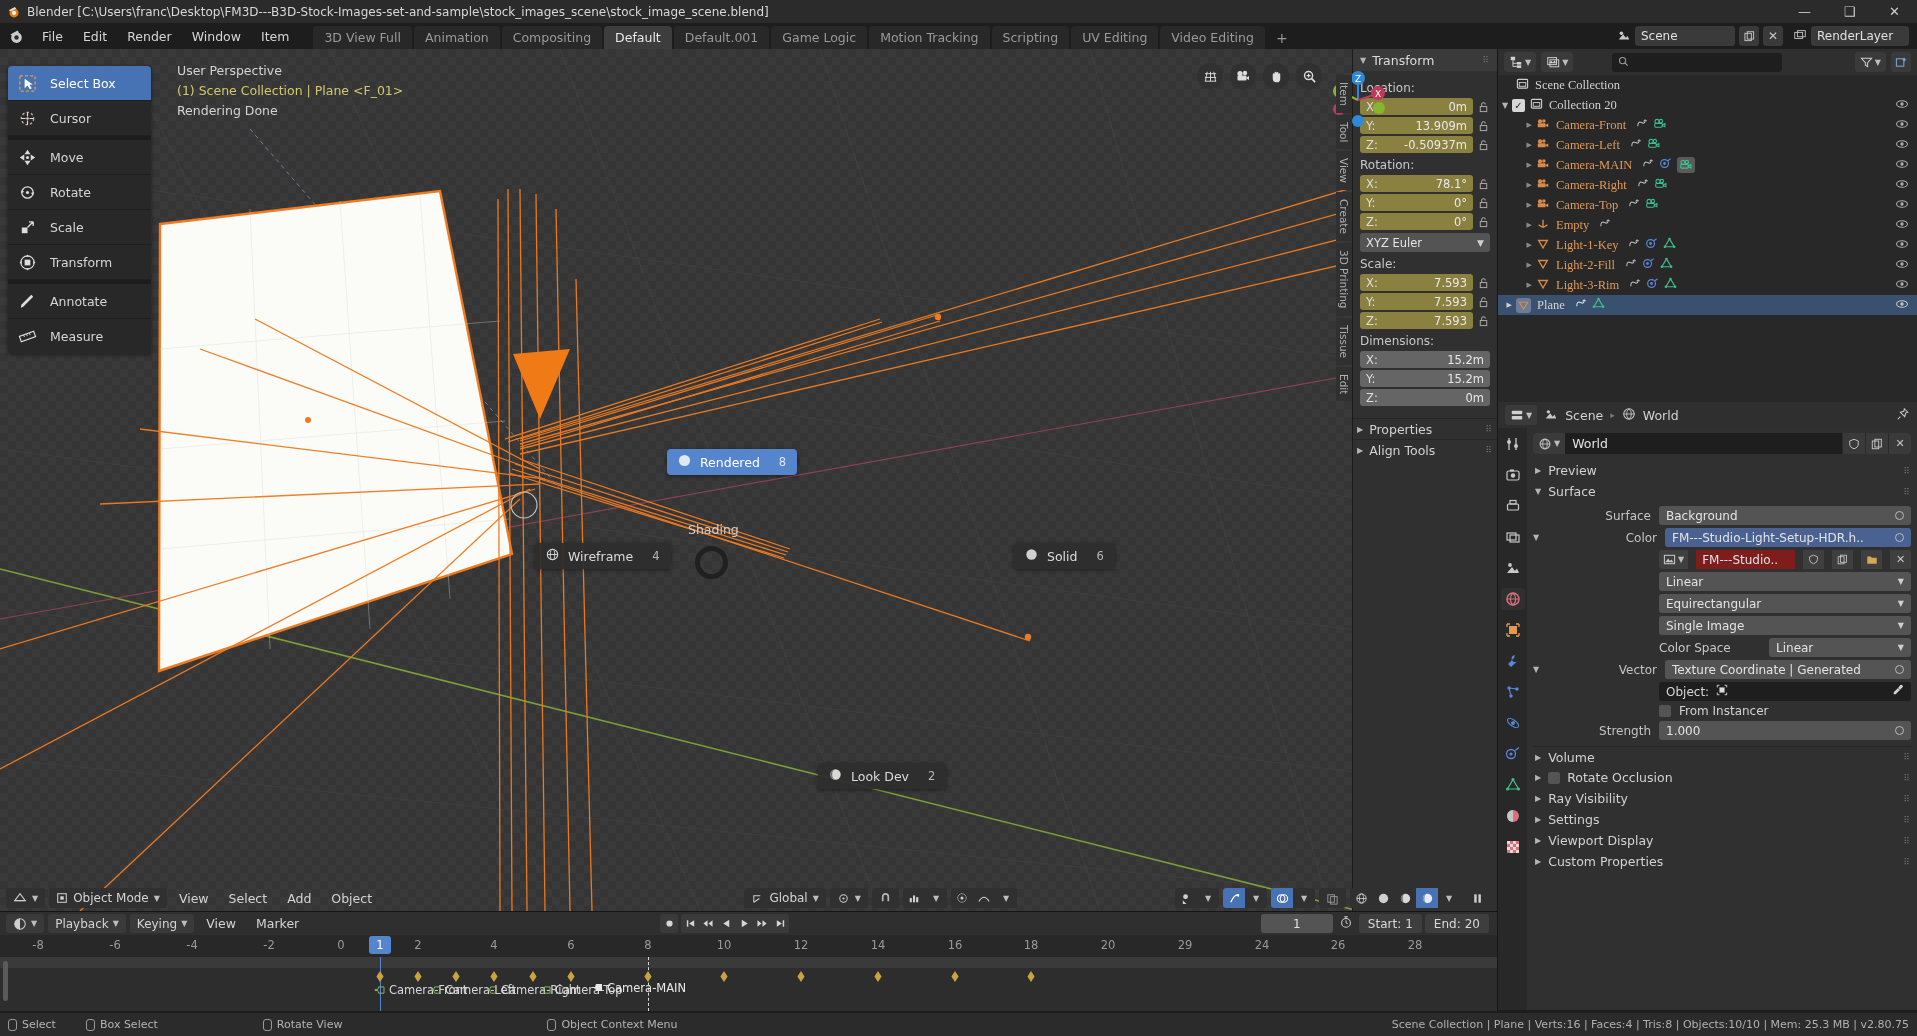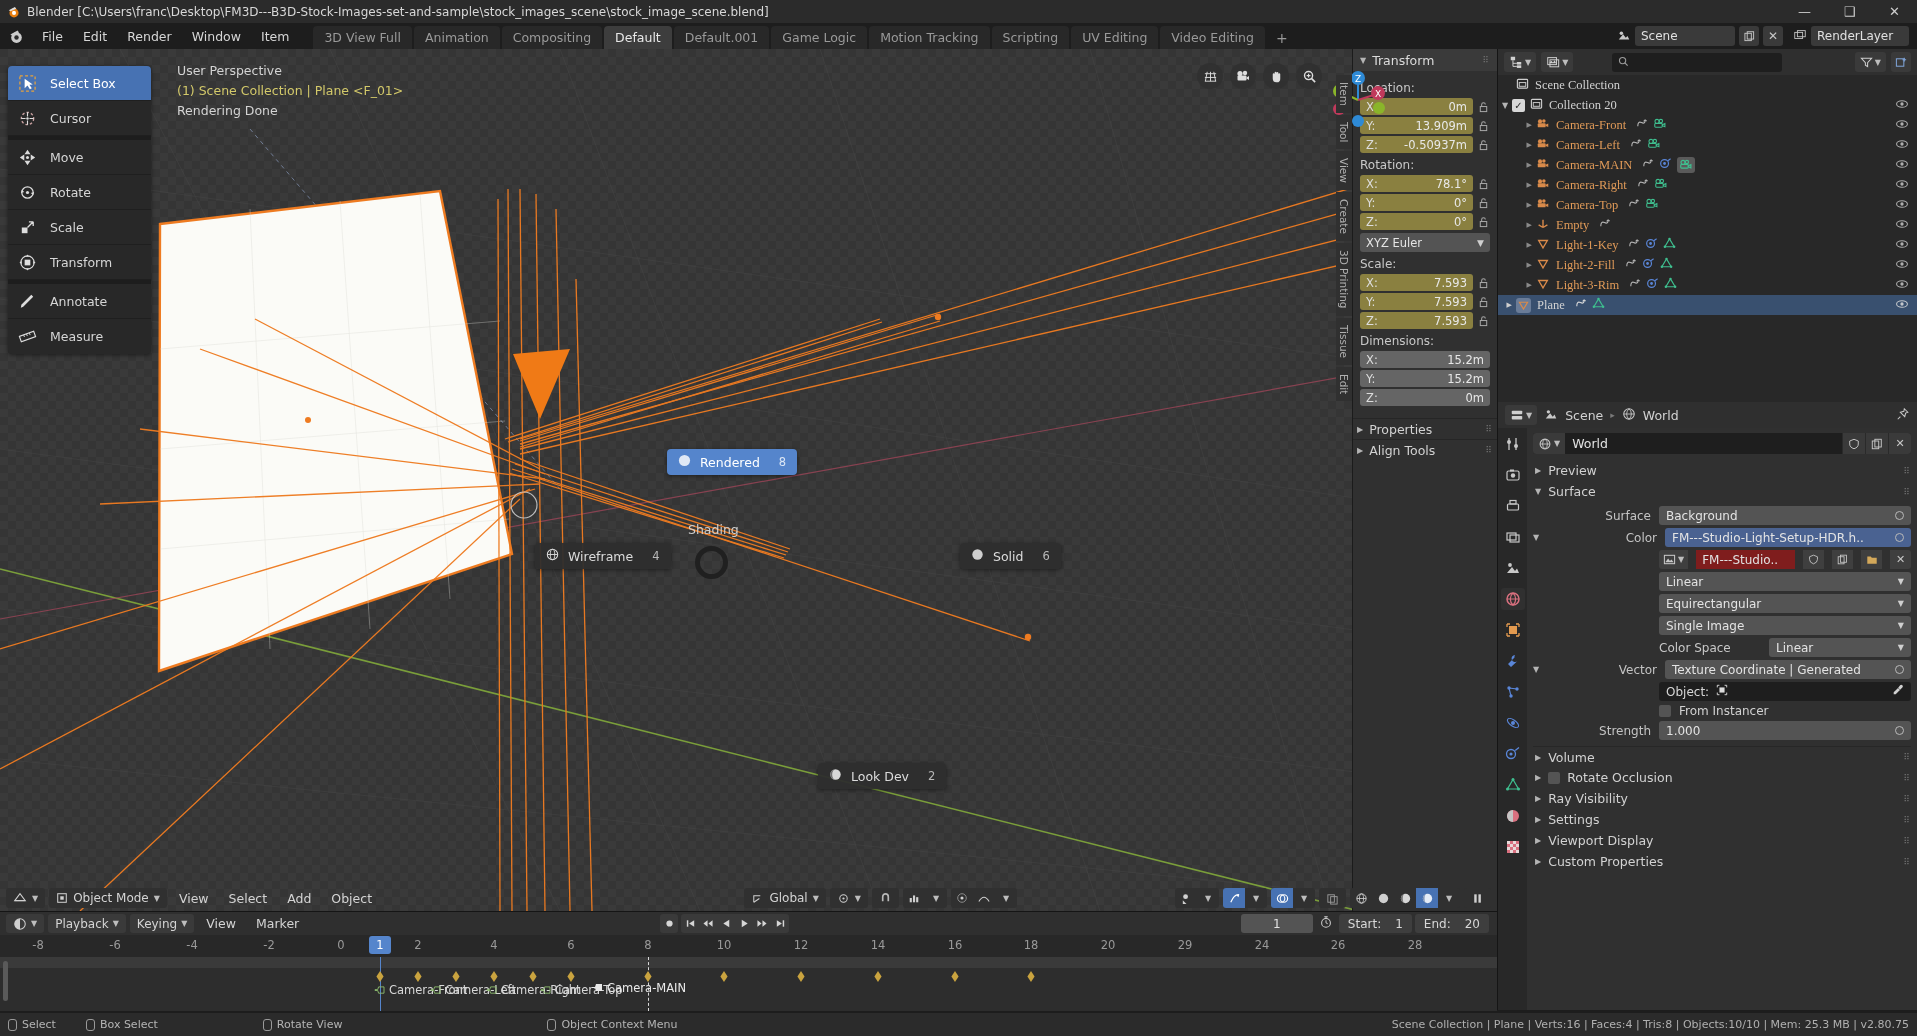--- a/index.html
+++ b/index.html
@@ -167,21 +167,21 @@
   .tl-btn { display:flex; align-items:center; gap:4px; height:19px; padding:0 7px;
      background:#3a3a3a; border-radius:3px; font-size:12px; color:#d4d4d4; }
   .tl-play { position:absolute; left:660px; display:flex; align-items:center; gap:3px; }
   .pb { width:18px; height:19px; background:#3a3a3a; display:flex;
      align-items:center; justify-content:center; }
   .pbgroup { display:flex; border-radius:3px; overflow:hidden; }
   .tl-right { position:absolute; right:8px; display:flex; align-items:center; gap:3px; }
   .frmfield { width:72px; height:19px; background:#545454; border-radius:3px;
      display:flex; align-items:center; justify-content:center; font-size:12px; color:#e3e3e3; }
   .rangefield { height:19px; background:#3e3e3e; border-radius:3px; display:flex;
-     align-items:center; padding:0 9px; gap:14px; font-size:12px; color:#d8d8d8; }
+     align-items:center; padding:0 9px; gap:4px; font-size:12px; color:#d8d8d8; }
   .tl-ruler { height:22px; position:relative; background:#282828; }
   .tick { position:absolute; top:3px; font-size:11.5px; color:#9a9a9a;
      transform:translateX(-50%); }
   .playhead { position:absolute; top:1px; height:18px; min-width:22px;
      background:#5585cc; border-radius:3px; color:#fff; font-size:11.5px;
      display:flex; align-items:center; justify-content:center; transform:translateX(-50%); }
   .tl-body { position:relative; height:54px; background:#2d2d2d; }
   .chan-band { position:absolute; left:0; right:0; top:0; height:11px; background:#3a3a3a; }
   .kf { position:absolute; width:9px; height:11px; transform:translateX(-50%); }
   .cam-label { position:absolute; font-size:11.5px; color:#d8d8d8; display:flex;
@@ -515,21 +515,21 @@
                 <circle cx="7" cy="7" r="5.6" fill="none" stroke="#dcdcdc" stroke-width="1.1"></circle>
                 <ellipse cx="7" cy="7" rx="2.4" ry="5.6" fill="none" stroke="#dcdcdc" stroke-width="1"></ellipse>
                 <path d="M1.4 7 L12.6 7" stroke="#dcdcdc" stroke-width="1"></path>
               </svg>
           </span>
           <span>Wireframe</span>
           <span class="num">4</span>
         </div>
       </div>
 
-      <div class="pie" style="left:960px; top:494px;">
+      <div class="pie" style="left:1014px; top:494px;">
         <div class="pie-item">
           <span>
             <svg width="13" height="13" viewBox="0 0 14 14">
                 <circle cx="7" cy="7" r="5.6" fill="#cfcfcf"></circle>
               </svg>
           </span>
           <span>Solid</span>
           <span class="num">6</span>
         </div>
       </div>

